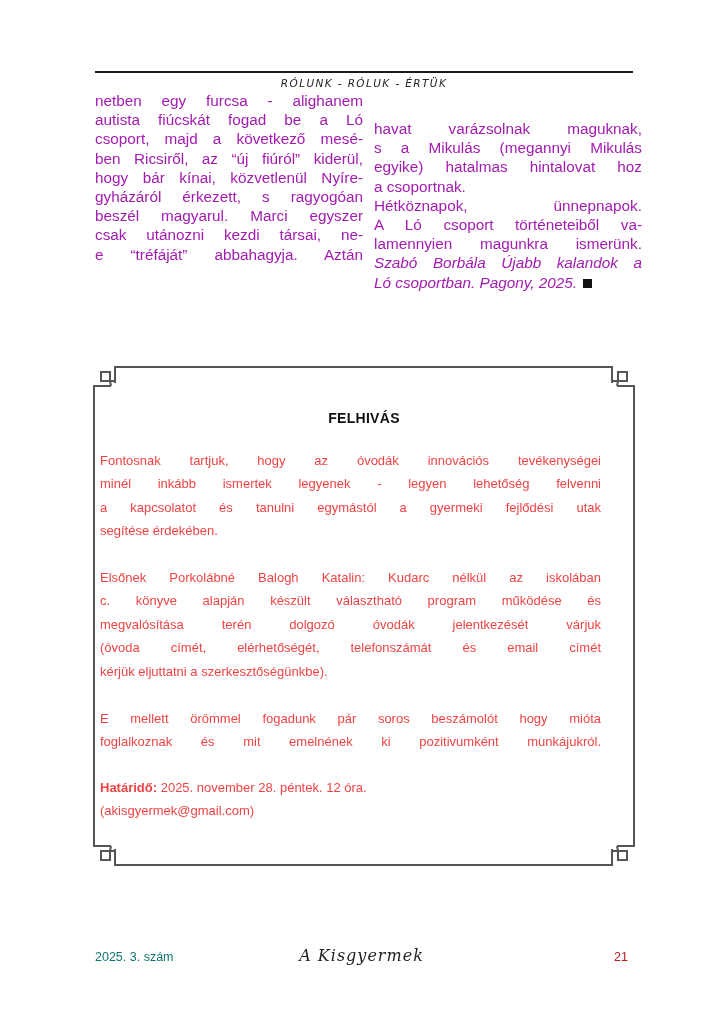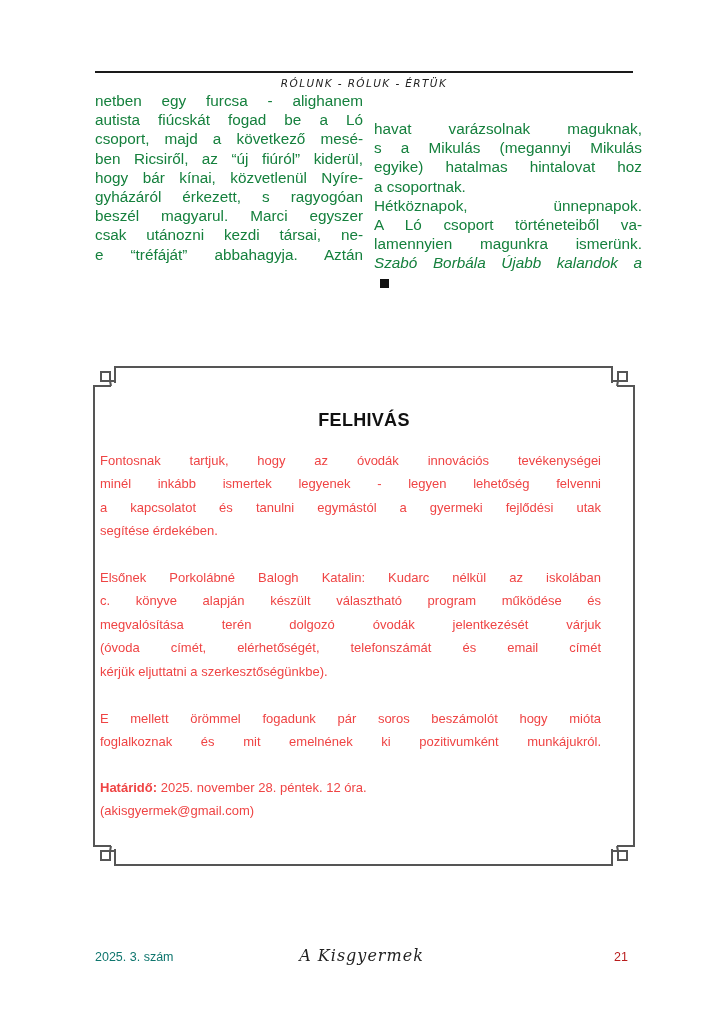--- a/index.html
+++ b/index.html
@@ -10,34 +10,34 @@
     .running-head {
       position: absolute; left: 95px; width: 538px; top: 49px; text-align: center;
       font-family: "DejaVu Sans", sans-serif; font-size: 10.5px; letter-spacing: 1.4px; color: #222;
       font-style: italic;
       margin-top: 28px;
     }
     .head-rule { position: absolute; left: 95px; width: 538px; top: 71px; height: 2px; background: #1a1a1a; }
 
     .col {
       position: absolute; top: 91px; width: 268px;
-      font-size: 15.3px; line-height: 19.2px; text-align: justify; color: #15803d;
+      font-size: 15.3px; line-height: 19.2px; text-align: justify; color: #a21caf;
     }
     .col-left { left: 95px; }
     .col-right { left: 374px; margin-top: 28px; }
     .col .line { display: block; text-align: justify; text-align-last: justify; white-space: nowrap; }
     .col .line.last { text-align-last: left; }
     .col .it { font-style: italic; }
     .end-mark { display: inline-block; width: 9px; height: 9px; background: #111; margin-left: 6px; vertical-align: 0px; }
 
     .frame { position: absolute; left: 0; top: 0; width: 728px; height: 1021px; pointer-events: none; }
 
     .box-title {
       position: absolute; left: 114px; width: 500px; top: 410px; text-align: center;
-      font-weight: bold; font-size: 18px; letter-spacing: 0.3px; color: #111;
+      font-weight: bold; font-size: 14px; letter-spacing: 0.3px; color: #111;
     }
     .box-text {
       position: absolute; left: 100px; width: 501px; font-size: 13px; line-height: 23.4px; color: #ef4444;
     }
     .box-text .line { display: block; white-space: nowrap; text-align: justify; text-align-last: justify; }
     .box-text .line.last { text-align-last: left; }
     .box-text .it { }
     .box-text b { font-weight: bold; }
     .p1 { top: 449px; }
     .p2 { top: 566px; }
@@ -72,21 +72,21 @@
 
 <div class="col col-right">
   <span class="line">havat varázsolnak maguknak,</span>
   <span class="line">s a Mikulás (megannyi Mikulás</span>
   <span class="line">egyike) hatalmas hintalovat hoz</span>
   <span class="line last">a csoportnak.</span>
   <span class="line">Hétköznapok, ünnepnapok.</span>
   <span class="line">A Ló csoport történeteiből va-</span>
   <span class="line">lamennyien magunkra ismerünk.</span>
   <span class="line it">Szabó Borbála Újabb kalandok a</span>
-  <span class="line last"><span class="end-mark"></span></span>
+  <span class="line last"><span class="it">Ló csoportban. Pagony, 2025.</span><span class="end-mark"></span></span>
 </div>
 
 <svg class="frame" viewBox="0 0 728 1021" xmlns="http://www.w3.org/2000/svg">
   <g fill="none" stroke="#555555" stroke-width="2">
 
     <polyline points="115,383 115,367 612,367 612,383"></polyline>
 
     <polyline points="111,386 94,386 94,846 111,846"></polyline>
 
     <polyline points="617,386 634,386 634,846 617,846"></polyline>

